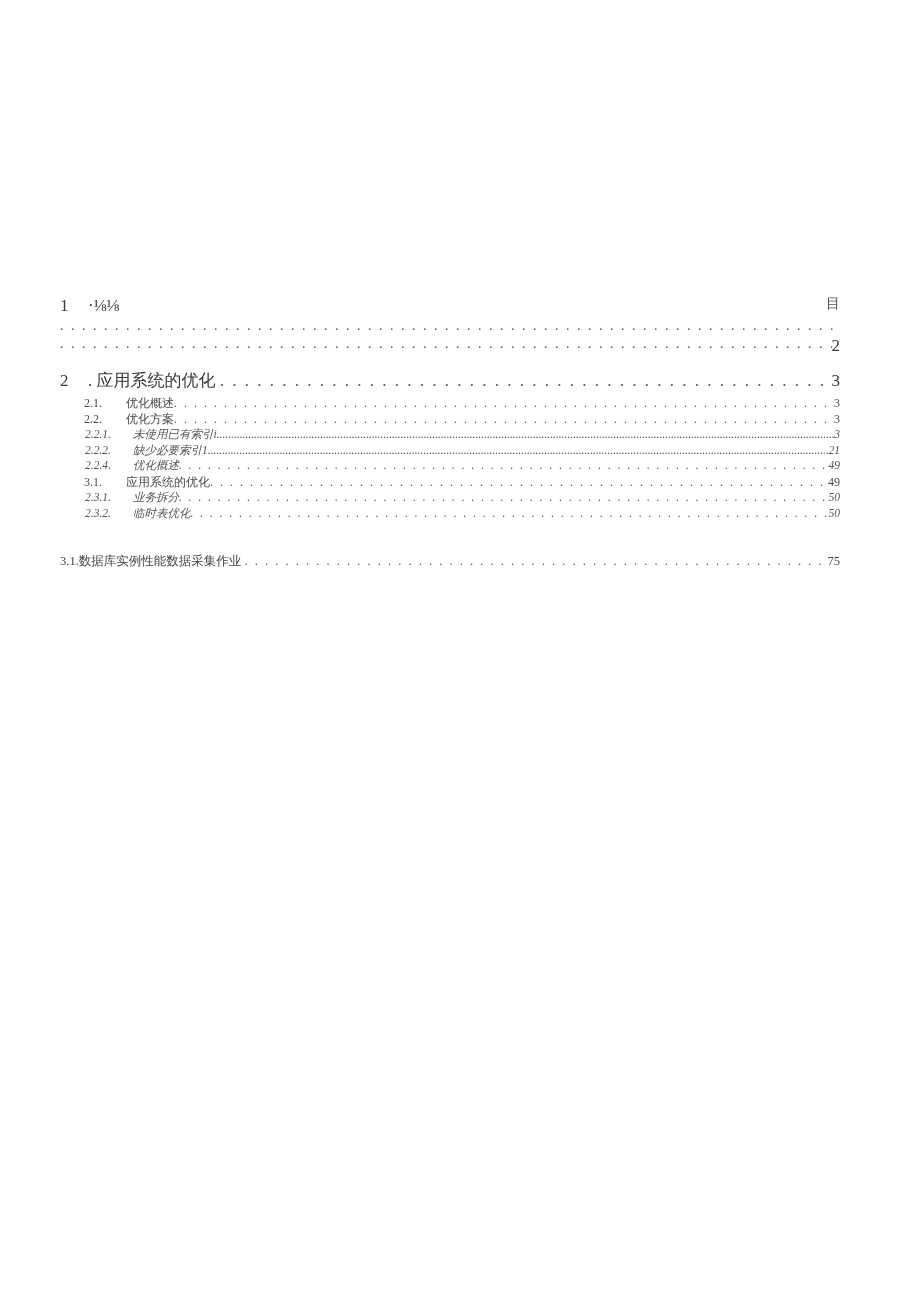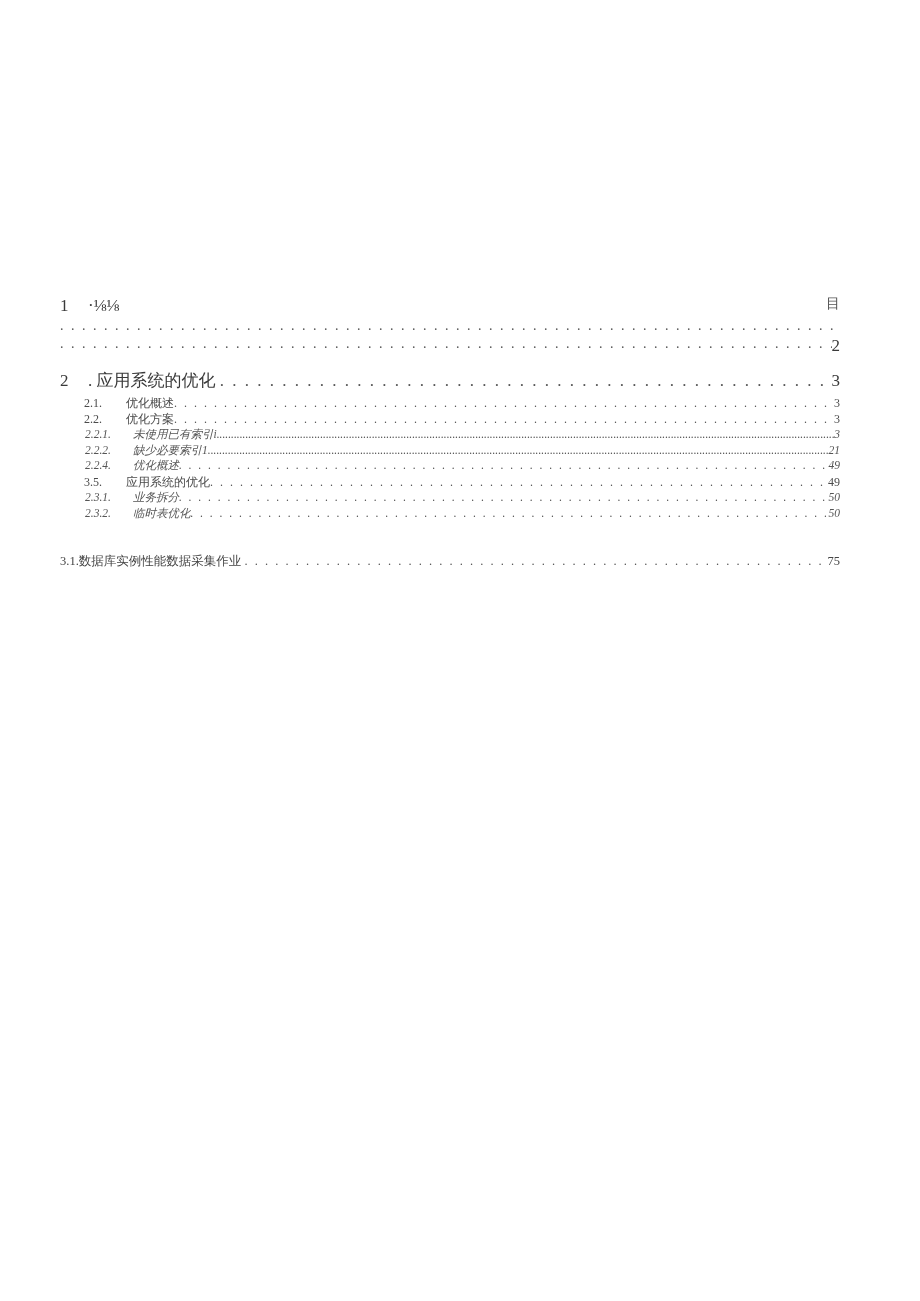--- a/index.html
+++ b/index.html
@@ -116,21 +116,21 @@
       </div>
 
 
       <div class="row lvl3">
         <span class="label"><span class="num-l3">2.2.4.</span><span>优化概述</span></span>
         <span class="leader"></span>
         <span class="pg">49</span>
       </div>
 
       <div class="row lvl2">
-        <span class="label"><span class="num-l2">3.5.</span><span>应用系统的优化</span></span>
+        <span class="label"><span class="num-l2">3.1.</span><span>应用系统的优化</span></span>
         <span class="leader"></span>
         <span class="pg">49</span>
       </div>
 
       <div class="row lvl3">
         <span class="label"><span class="num-l3">2.3.1.</span><span>业务拆分</span></span>
         <span class="leader"></span>
         <span class="pg">50</span>
       </div>
 

